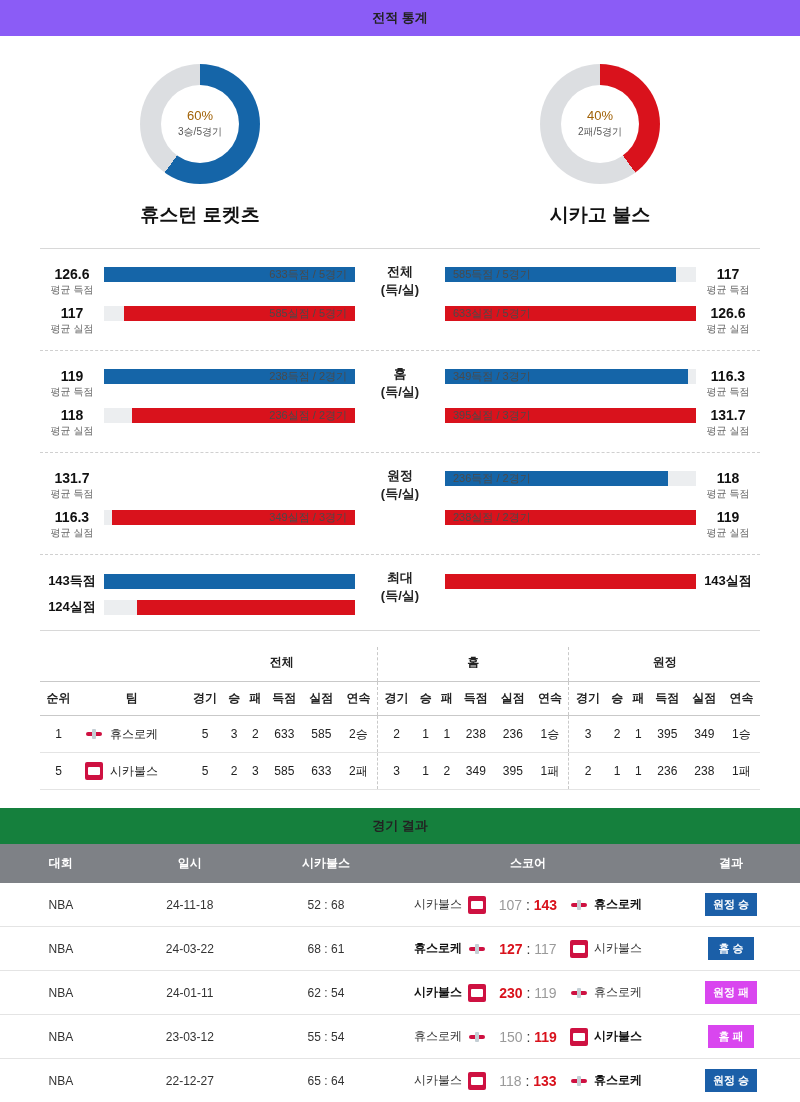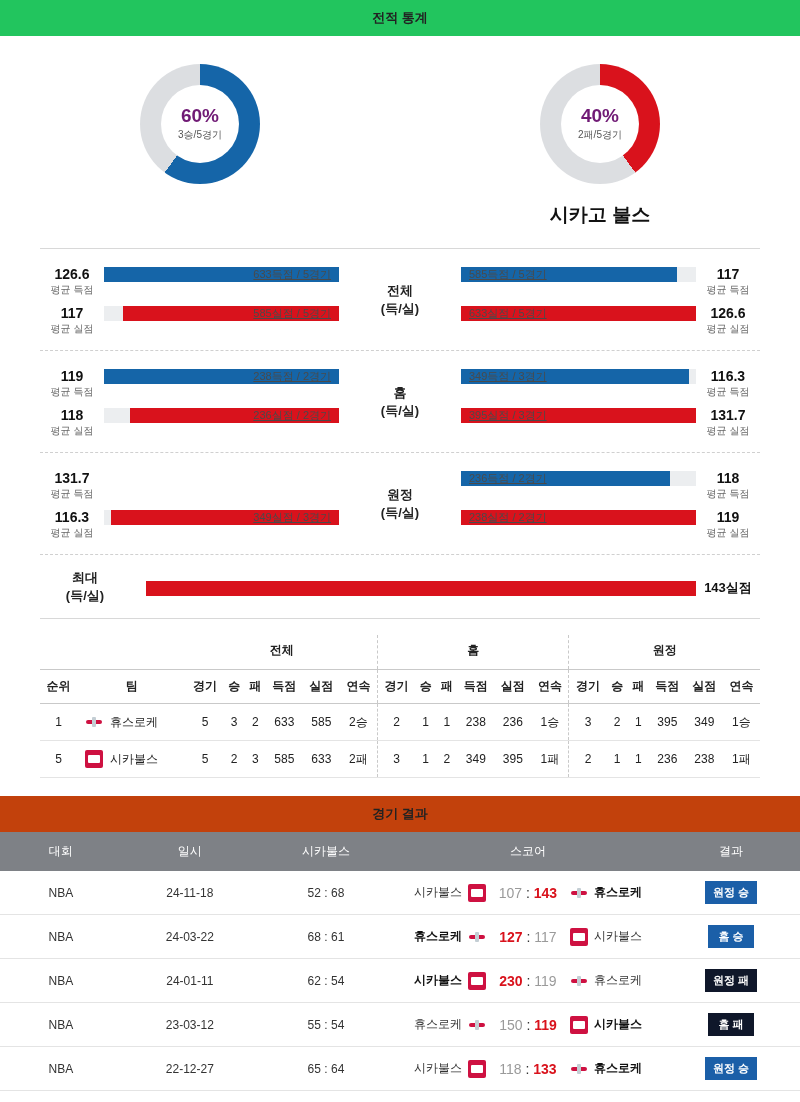--- a/index.html
+++ b/index.html
@@ -5,21 +5,21 @@
   * { box-sizing: border-box; }
   html, body {
     margin: 0; padding: 0;
     background: #ffffff;
     font-family: "Liberation Sans", sans-serif;
   }
   body { width: 800px; min-height: 1102px; position: relative; }
 
   
   .section-head {
-    background: #22c55e;
+    background: #8b5cf6;
     color: #222;
     font-size: 13px;
     font-weight: bold;
     text-align: center;
     padding: 9px 0;
   }
 
   
   .donut-row {
     display: flex;
@@ -35,40 +35,38 @@
     position: relative;
     display: flex; align-items: center; justify-content: center;
   }
   .donut .hole {
     width: 78px; height: 78px;
     background: #fff;
     border-radius: 50%;
     display: flex; flex-direction: column;
     align-items: center; justify-content: center;
   }
-  .donut .pct { font-size: 19px; font-weight: bold; color: #701a75; line-height: 1.05; }
+  .donut .pct { font-size: 13px; font-weight: normal; color: #a16207; line-height: 1.05; }
   .donut .sub { font-size: 10px; color: #555; margin-top: 2px; }
   .team-name {
     margin-top: 18px;
     font-size: 19px;
     font-weight: bold;
     color: #111;
   }
 
   
   .stats {
     margin: 16px 40px 0 40px;
     border-top: 1px solid #d8d8d8;
   }
   .stat-group {
     display: flex;
-    align-items: center;
     padding: 14px 0;
     border-bottom: 1px dashed #d0d0d0;
-    gap: 16px;
   }
   .stat-group.last { border-bottom: 1px solid #d8d8d8; }
   .stat-side { flex: 1; }
   .stat-mid {
     width: 90px;
     text-align: center;
     font-size: 13px;
     font-weight: bold;
     color: #222;
     line-height: 1.35;
@@ -98,21 +96,20 @@
   .bar-fill.red { background: #d9121c; }
   .bar-row:not(.right) .bar-fill { right: 0; }
   .bar-row.right .bar-fill { left: 0; }
   .bar-caption {
     position: absolute;
     top: 0; bottom: 0;
     display: flex; align-items: center;
     font-size: 11px;
     color: #4a4a4a;
     white-space: nowrap;
-    text-decoration: underline;
   }
   .bar-row:not(.right) .bar-caption { right: 8px; }
   .bar-row.right .bar-caption { left: 8px; }
   .bar-label {
     font-size: 10px;
     color: #666;
     text-align: center;
     width: 64px;
     margin-top: 1px;
   }
@@ -181,35 +178,35 @@
   .logo.bulls::after {
     content: "";
     position: absolute; left: 3px; top: 5px;
     width: 12px; height: 8px;
     background: #ffffff;
     border-radius: 1px;
   }
 
   
   .results-head {
-    background: #c2410c;
+    background: #15803d;
     font-size: 13px; font-weight: bold;
     text-align: center; padding: 9px 0;
     margin-top: 18px;
     color: #222;
   }
   table.results {
     width: 100%;
     border-collapse: collapse;
     font-size: 12px;
   }
   table.results thead th {
     background: #7e8186;
     color: #fff;
-    font-weight: normal;
+    font-weight: bold;
     padding: 11px 0;
     font-size: 12px;
   }
   table.results tbody td {
     border-bottom: 1px solid #e4e4e4;
     padding: 10px 0;
     text-align: center;
     color: #333;
     margin-left: 8px;
   }
@@ -231,35 +228,36 @@
   .nm-lose { color: #333; }
   .badge {
     display: inline-block;
     min-width: 46px;
     padding: 4px 8px;
     color: #fff;
     font-size: 11px;
     font-weight: bold;
   }
   .badge.blue { background: #1b5fa8; }
-  .badge.red { background: #0f172a; }
+  .badge.red { background: #d946ef; }
 </style>
 </head>
 <body>
 
 <div class="section-head">전적 통계</div>
 
 <div class="donut-row">
   <div class="donut-wrap">
     <div class="donut" id="donut-home" style="background: conic-gradient(rgb(21, 101, 168) 0deg, rgb(21, 101, 168) 216deg, rgb(220, 222, 225) 216deg, rgb(220, 222, 225) 360deg);">
       <div class="hole">
         <div class="pct">60%</div>
         <div class="sub">3승/5경기</div>
       </div>
     </div>
+    <div class="team-name">휴스턴 로켓츠</div>
   </div>
   <div class="donut-wrap">
     <div class="donut" id="donut-away" style="background: conic-gradient(rgb(217, 18, 28) 0deg, rgb(217, 18, 28) 144deg, rgb(220, 222, 225) 144deg, rgb(220, 222, 225) 360deg);">
       <div class="hole">
         <div class="pct">40%</div>
         <div class="sub">2패/5경기</div>
       </div>
     </div>
     <div class="team-name">시카고 불스</div>
   </div>
@@ -406,20 +404,38 @@
             <div class="bar-track">
               <div class="bar-fill red" style="width:100%"></div>
               <div class="bar-caption">238실점 / 2경기</div>
             </div>
           </div>
           <div class="bar-label" style="margin-left: auto;">평균 실점</div>
         </div>
       </div>
     </div>
     <div class="stat-group max last">
+      <div class="stat-side">
+        <div class="stat-line">
+          <div class="bar-row">
+            <div class="bar-val">143득점</div>
+            <div class="bar-track">
+              <div class="bar-fill" style="width:100%"></div>
+            </div>
+          </div>
+        </div>
+        <div class="stat-line">
+          <div class="bar-row">
+            <div class="bar-val">124실점</div>
+            <div class="bar-track">
+              <div class="bar-fill red" style="width:87%"></div>
+            </div>
+          </div>
+        </div>
+      </div>
       <div class="stat-mid">
         <div>최대</div>
         <div>(득/실)</div>
       </div>
       <div class="stat-side">
         <div class="stat-line">
           <div class="bar-row right">
             <div class="bar-val">143실점</div>
             <div class="bar-track">
               <div class="bar-fill red" style="width:100%"></div>

